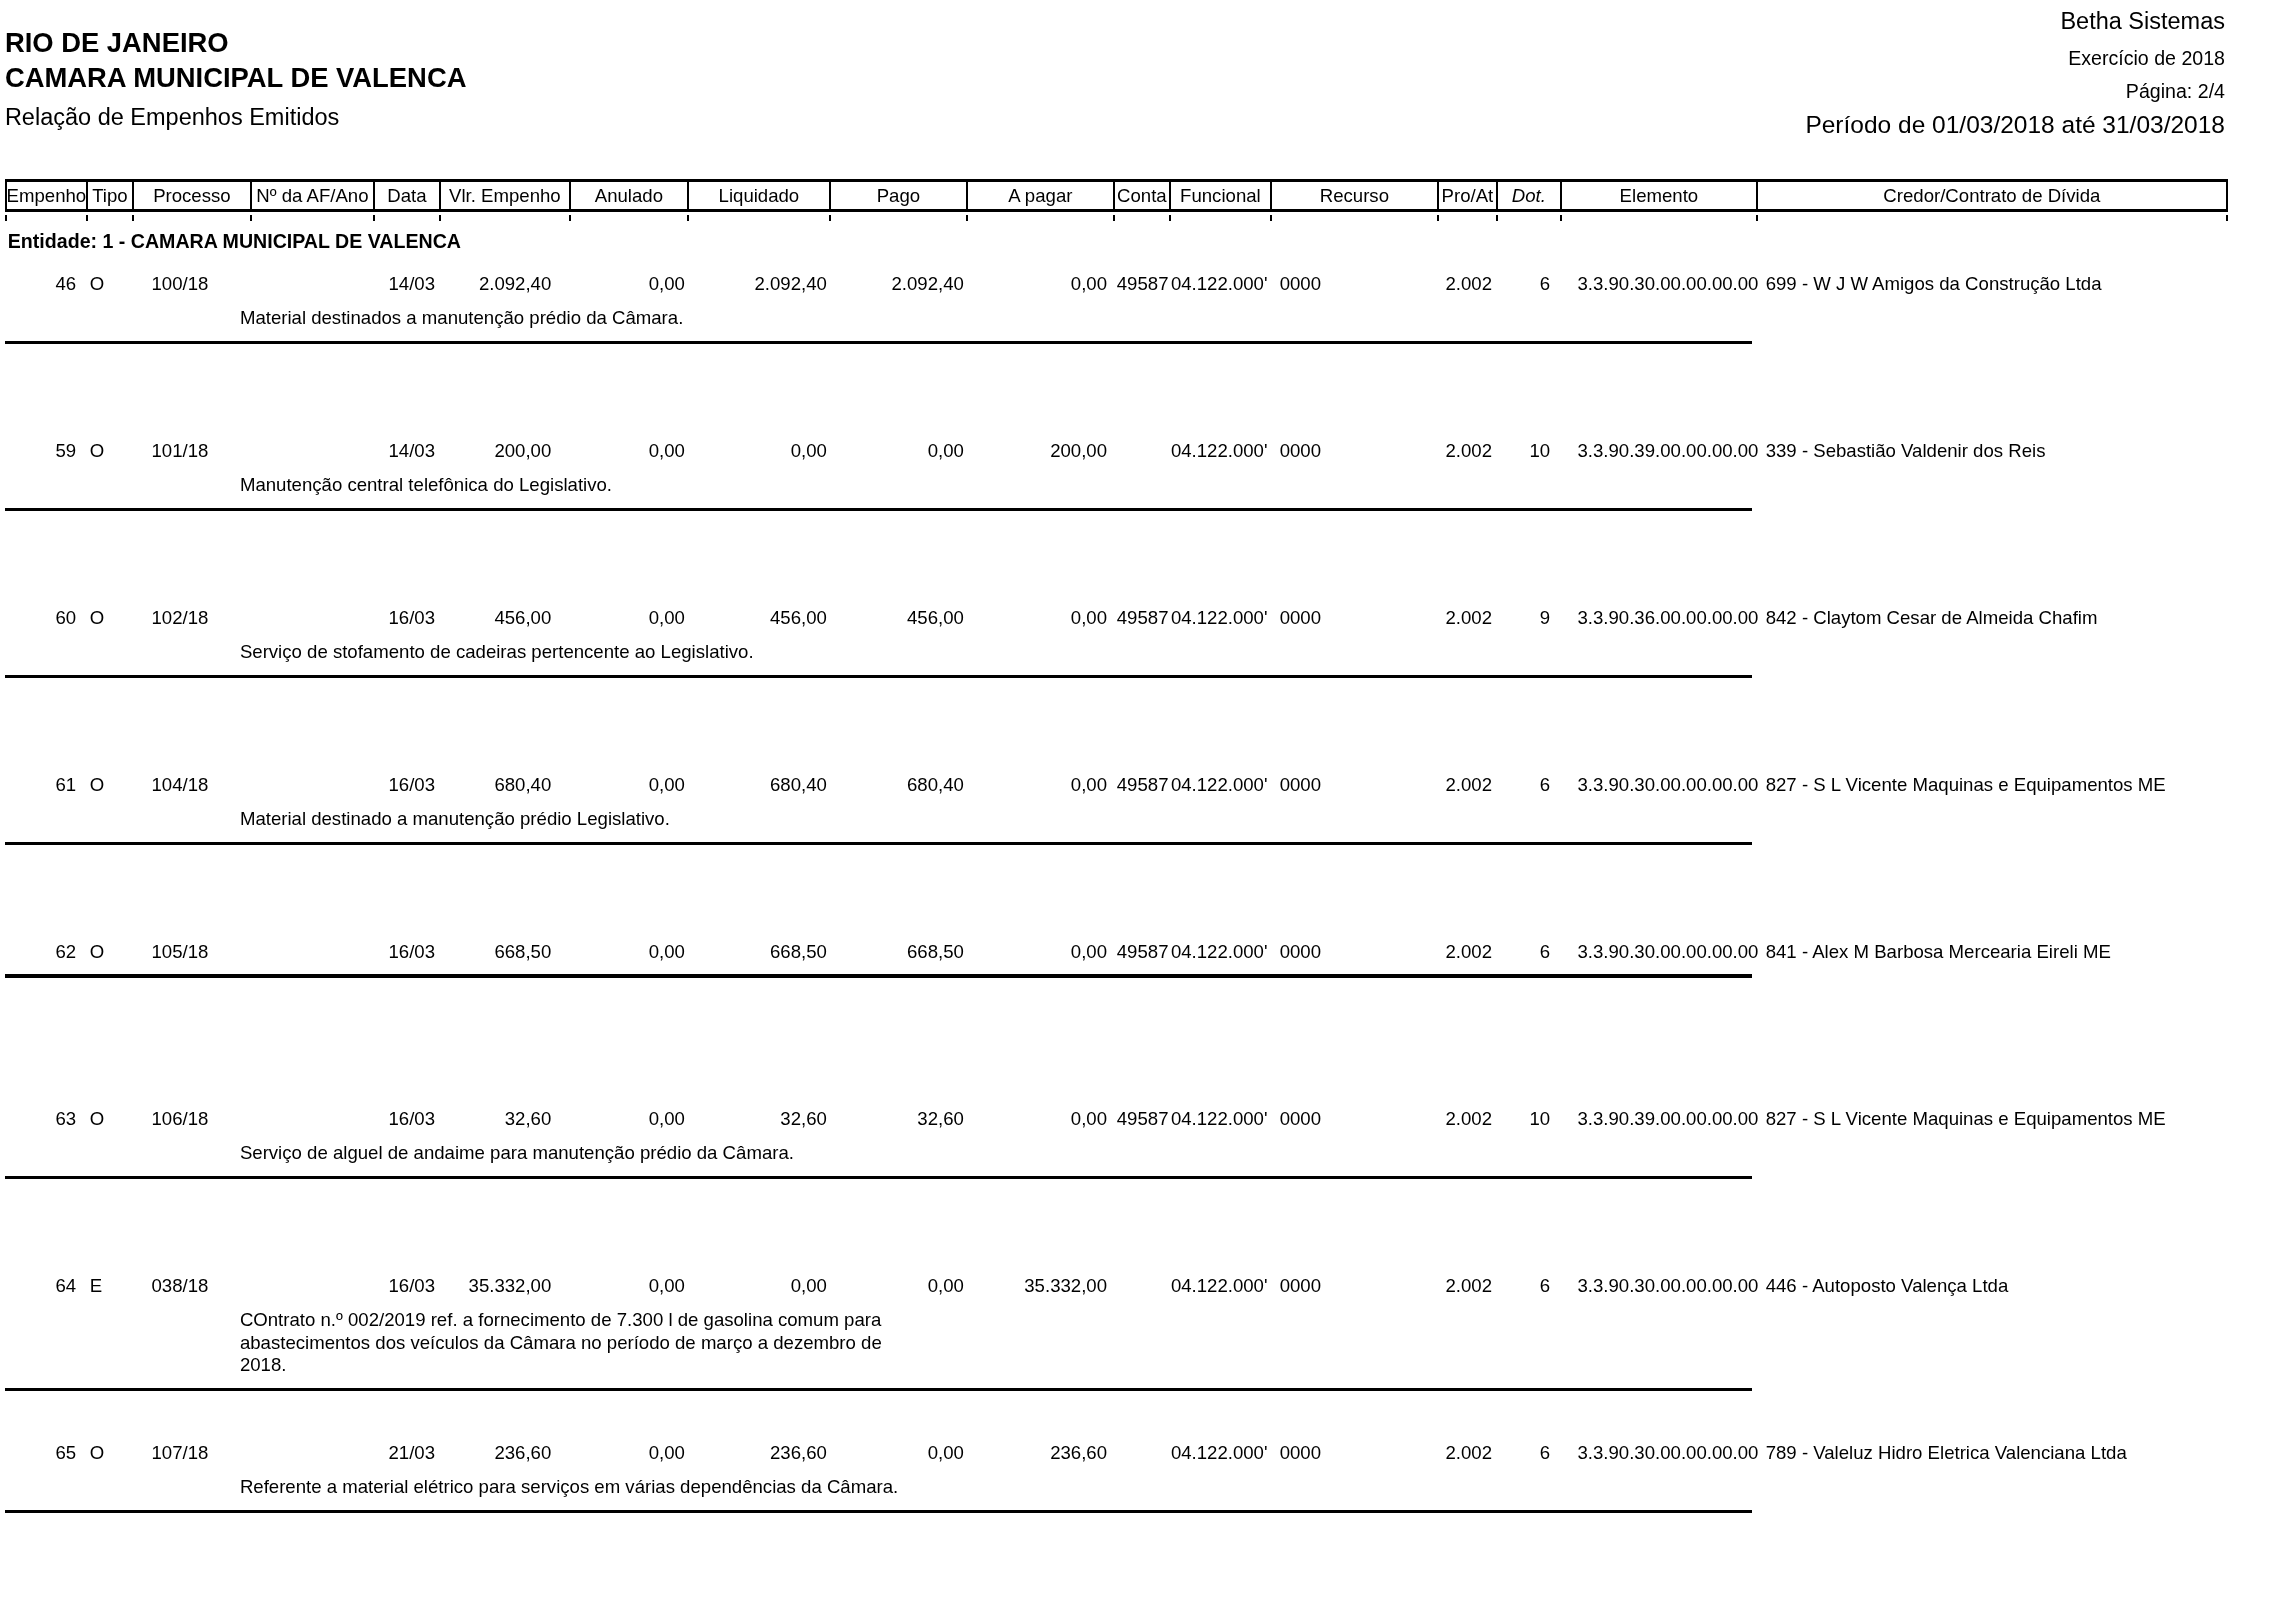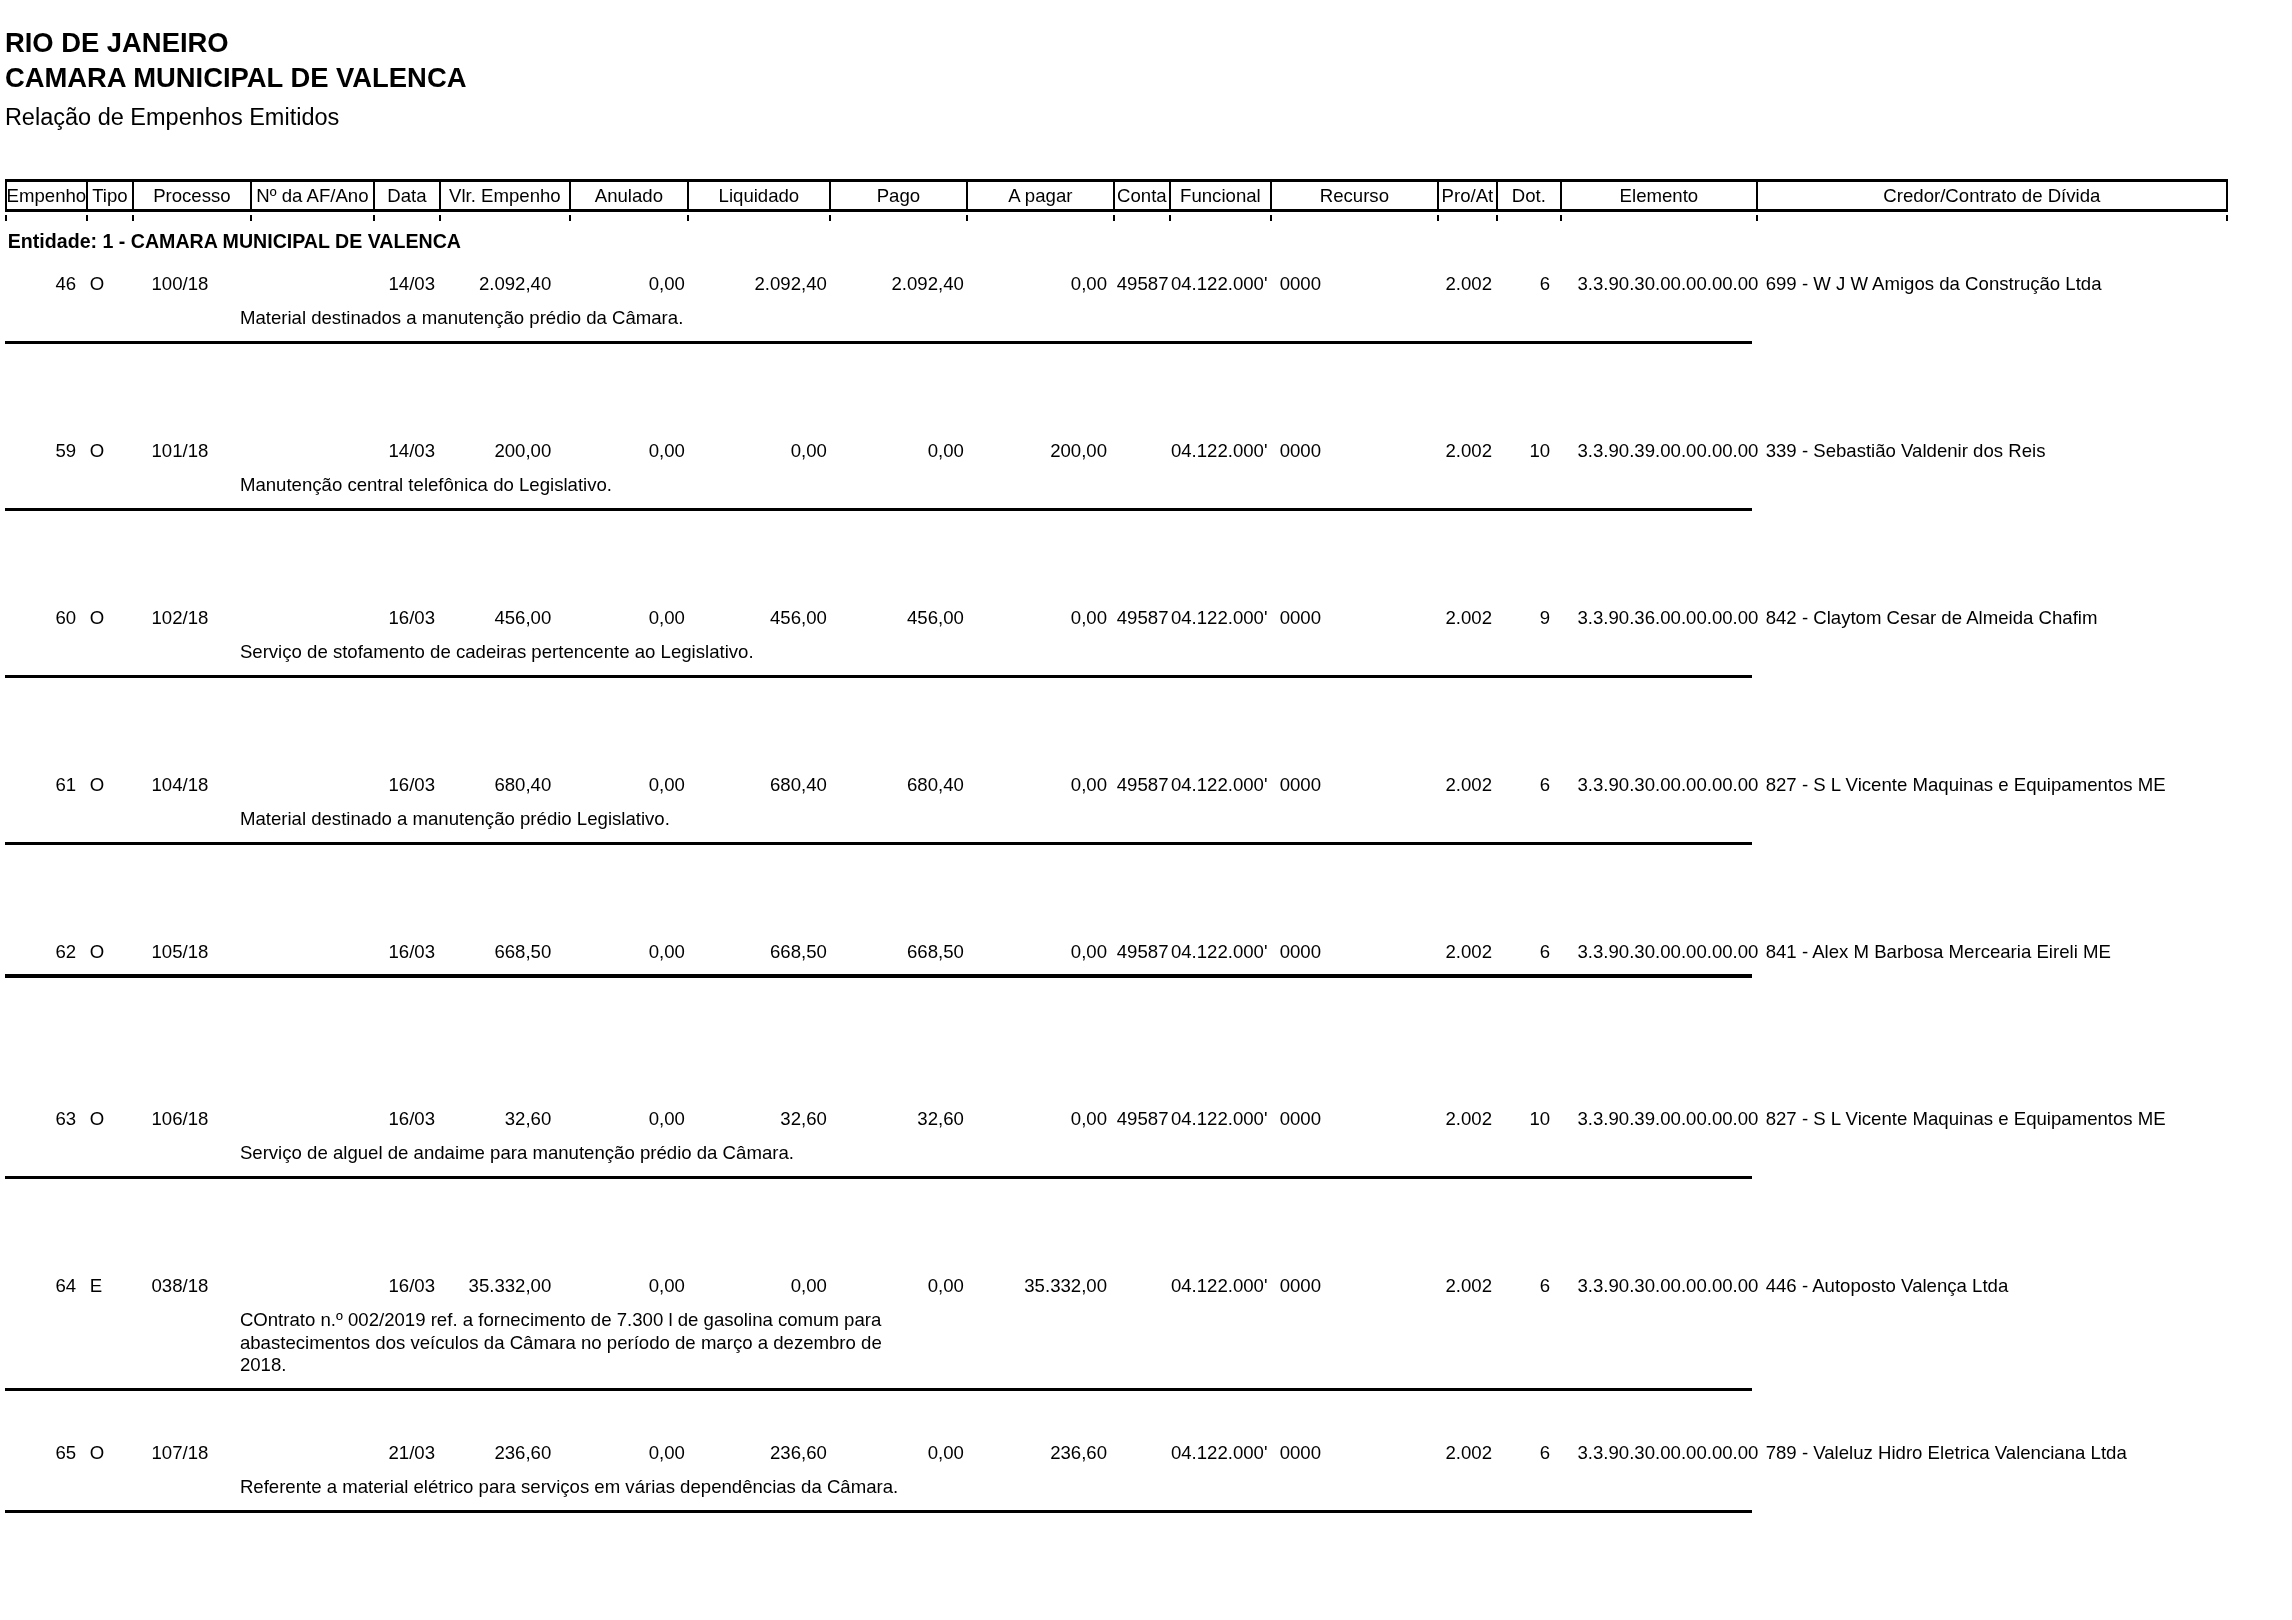--- a/index.html
+++ b/index.html
@@ -49,37 +49,43 @@
 <body>
 
 <div class="page">
 
   <div class="hdr-left">
     <div class="state">RIO DE JANEIRO</div>
     <div class="org">CAMARA MUNICIPAL DE VALENCA</div>
     <div class="report-title">Relação de Empenhos Emitidos</div>
   </div>
 
+  <div class="hdr-right">
+    <div class="vendor">Betha Sistemas</div>
+    <div class="exercise">Exercício de 2018</div>
+    <div class="pagelab">Página: 2/4</div>
+    <div class="period">Período de 01/03/2018 até 31/03/2018</div>
+  </div>
 
   <div class="thead" id="thead">
       <div class="th" style="width: 81px;">Empenho</div>
       <div class="th" style="width: 46px;">Tipo</div>
       <div class="th" style="width: 118px;">Processo</div>
       <div class="th" style="width: 123px;">Nº da AF/Ano</div>
       <div class="th" style="width: 66px;">Data</div>
       <div class="th" style="width: 130px;">Vlr. Empenho</div>
       <div class="th" style="width: 118px;">Anulado</div>
       <div class="th" style="width: 142px;">Liquidado</div>
       <div class="th" style="width: 137px;">Pago</div>
       <div class="th" style="width: 147px;">A pagar</div>
       <div class="th" style="width: 56px;">Conta</div>
       <div class="th" style="width: 101px;">Funcional</div>
       <div class="th" style="width: 167px;">Recurso</div>
       <div class="th" style="width: 59px;">Pro/At</div>
-      <div class="th" style="width: 64px;">Dot.</div>
+      <div class="th" style="width: 64px; font-style: italic;">Dot.</div>
       <div class="th" style="width: 196px;">Elemento</div>
       <div class="th" style="width: 470px;">Credor/Contrato de Dívida</div>
     </div>
   <div class="ticks" id="ticks">
       <div class="tick-cell" style="width: 81px;"></div>
       <div class="tick-cell" style="width: 46px;"></div>
       <div class="tick-cell" style="width: 118px;"></div>
       <div class="tick-cell" style="width: 123px;"></div>
       <div class="tick-cell" style="width: 66px;"></div>
       <div class="tick-cell" style="width: 130px;"></div>

